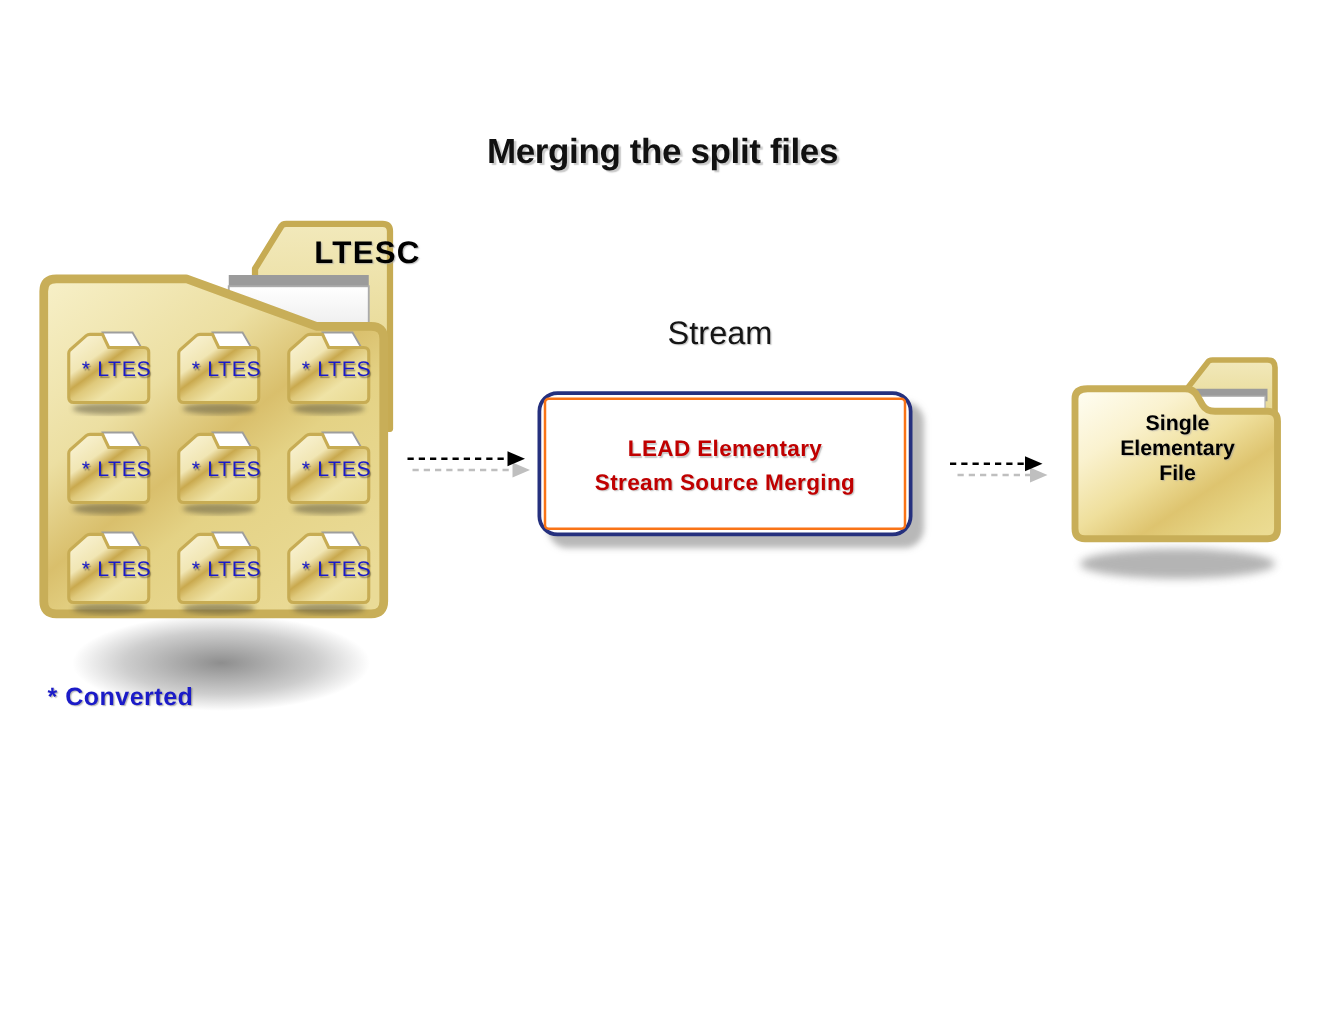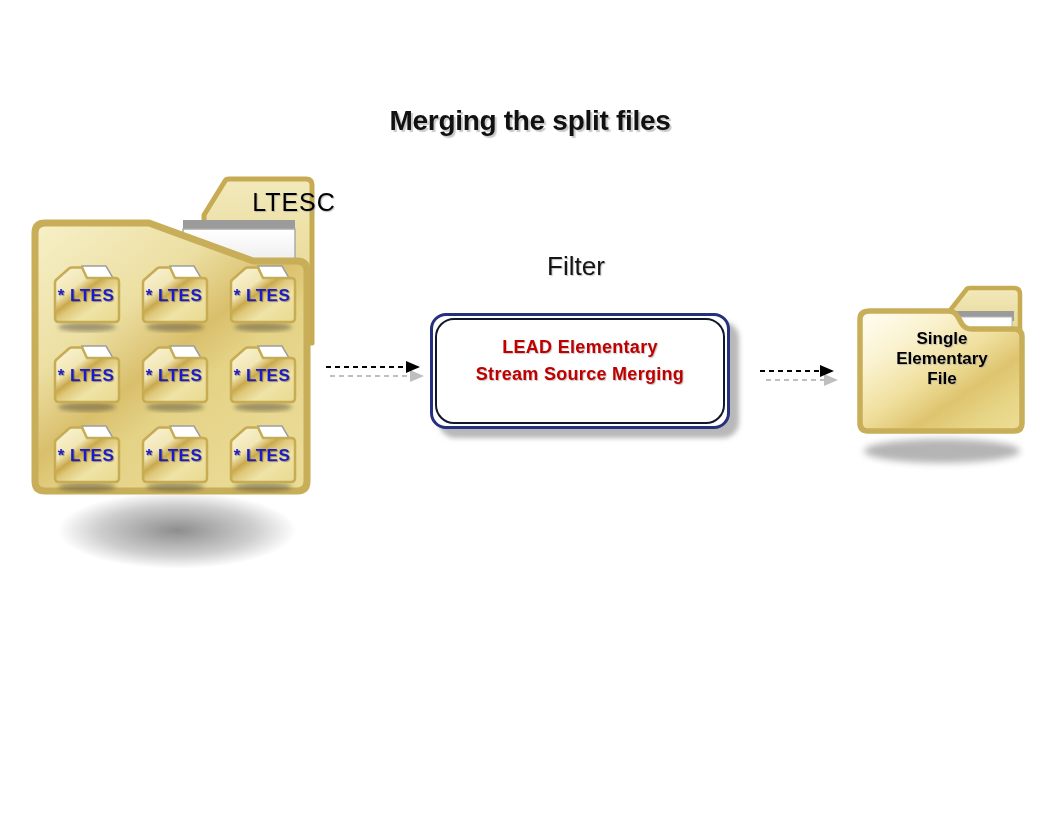--- a/index.html
+++ b/index.html
@@ -13,27 +13,27 @@
   .page-title{
     left:280px;top:60px;width:500px;text-align:center;
     font-size:28px;font-weight:600;letter-spacing:-0.3px;color:#111;
     text-shadow:2px 2px 1px #c9c9c9;
   }
 
   
   .src-group{left:27px;top:128px;width:290px;height:330px;}
   .src-label{
     left:219px;top:15px;width:96px;text-align:center;
-    font-size:25px;font-weight:normal;letter-spacing:1px;color:#000;
+    font-size:25px;font-weight:bold;letter-spacing:1px;color:#000;
     text-shadow:1px 1px 1px rgba(160,160,160,.7);
   }
   .sfolder{width:76px;height:70px;}
   .sfolder-label{
-    position:absolute;left:3px;top:23px;width:70px;text-align:center;
-    font-size:17px;font-weight:bold;letter-spacing:.5px;color:#1B1BC8;
+    position:absolute;left:3px;top:23px;width:70px;text-align:right;
+    font-size:17px;font-weight:normal;letter-spacing:.5px;color:#1B1BC8;
     text-shadow:1px 1px 1px rgba(0,0,0,.35);
   }
   .big-shadow{
     left:16px;top:440px;width:322px;height:108px;
     background:radial-gradient(ellipse 50% 48% at 50% 42%,
       rgba(72,72,72,.62) 0%, rgba(125,125,125,.38) 48%, rgba(255,255,255,0) 74%);
   }
   .converted-note{
     left:38px;top:502px;width:230px;
     font-size:20px;font-weight:bold;letter-spacing:.4px;color:#1B1BC8;
@@ -45,22 +45,22 @@
     left:470px;top:206px;width:212px;text-align:center;
     font-size:26px;font-weight:400;color:#151515;
     text-shadow:1px 1px 1px #c4c4c4;
   }
   .reader-box{
     left:430px;top:268px;width:300px;height:116px;box-sizing:border-box;
     background:#ffffff;border:3px solid #25307E;border-radius:16px;
     box-shadow:9px 9px 5px rgba(125,125,125,.55);
   }
   .reader-box-inner{
-    position:absolute;inset:2px;border:2px solid #0f172a;border-radius:19px;
-    padding-top:14px;box-sizing:border-box;
+    position:absolute;inset:2px;border:2px solid #f97316;border-radius:4px;
+    padding-top:26px;box-sizing:border-box;
   }
   .reader-line{
     text-align:center;font-size:18px;font-weight:bold;letter-spacing:.3px;
     line-height:27px;color:#C00000;text-shadow:1px 1px 1px rgba(150,150,150,.55);
   }
 
   
   .out-group{left:850px;top:236px;width:184px;height:192px;}
   .out-label{
     left:12px;top:48px;width:160px;text-align:center;
@@ -186,29 +186,30 @@
       <div class="sfolder-label">* LTES</div>
     </div>
     <div class="abs sfolder" style="left:197px;top:250px">
       <svg width="76" height="70">
           <use href="#sym-sfolder"></use>
         </svg>
       <div class="sfolder-label">* LTES</div>
     </div>
   </div>
 
+  <div class="abs converted-note">* Converted</div>
 
   <svg class="abs arrow-svg" style="left:322px;top:310px" width="106" height="34">
     <line x1="8" y1="21" x2="88" y2="21" stroke="#BFBFBF" stroke-width="2" stroke-dasharray="5,4"></line>
     <polygon points="88,15 102,21 88,27" fill="#BFBFBF"></polygon>
     <line x1="4" y1="12" x2="84" y2="12" stroke="#000000" stroke-width="2" stroke-dasharray="5,4"></line>
     <polygon points="84,6 98,12 84,18" fill="#000000"></polygon>
   </svg>
 
-  <div class="abs reader-label">Filter</div>
+  <div class="abs reader-label">Stream</div>
   <div class="abs reader-box">
     <div class="reader-box-inner">
       <div class="reader-line">LEAD Elementary</div>
       <div class="reader-line">Stream Source Merging</div>
     </div>
   </div>
 
   <svg class="abs arrow-svg" style="left:756px;top:314px" width="92" height="34">
     <line x1="10" y1="21" x2="68" y2="21" stroke="#BFBFBF" stroke-width="2" stroke-dasharray="5,4"></line>
     <polygon points="68,15 82,21 68,27" fill="#BFBFBF"></polygon>

